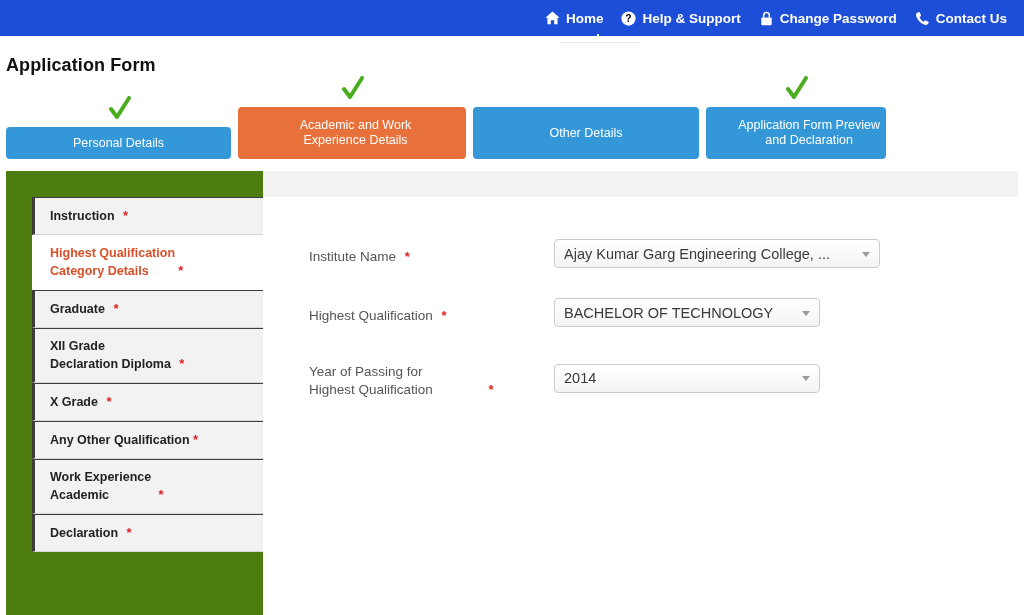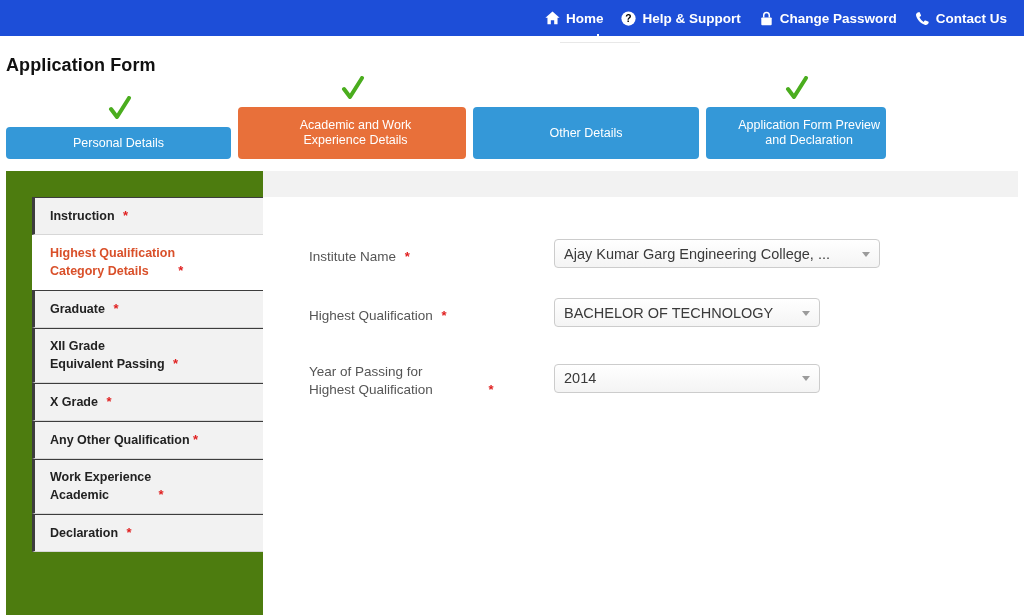--- a/index.html
+++ b/index.html
@@ -350,21 +350,21 @@
     </div>
 
     <div class="side-item">
       <span>Graduate</span>
       <span class="ast lbl-ast-inline">*</span>
     </div>
 
     <div class="side-item">
       <div>XII Grade</div>
       <div>
-        <span>Equivalent Passing</span>
+        <span>Declaration Diploma</span>
         <span class="ast lbl-ast-inline">*</span>
       </div>
     </div>
 
     <div class="side-item">
       <span>X Grade</span>
       <span class="ast lbl-ast-inline">*</span>
     </div>
 
     <div class="side-item">

